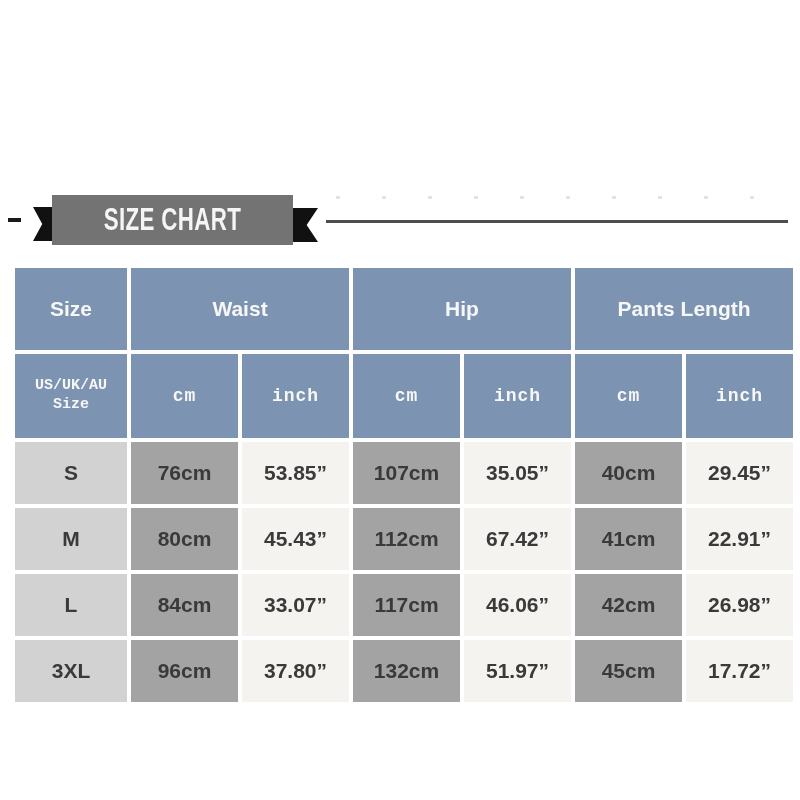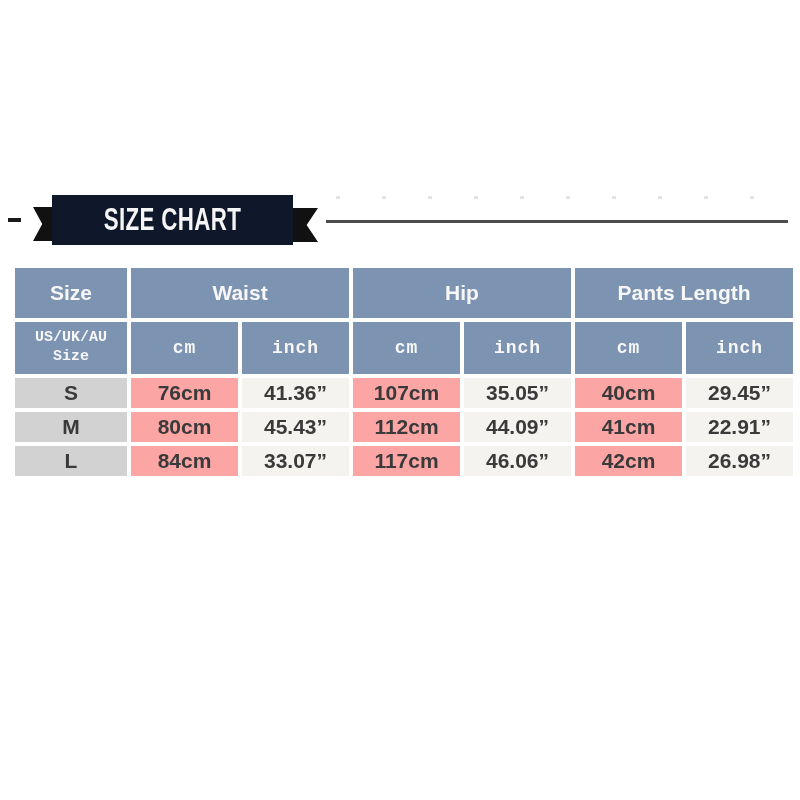--- a/index.html
+++ b/index.html
@@ -16,21 +16,21 @@
   .left-dash {
     position: absolute;
     left: 8px; top: 218px;
     width: 13px; height: 4px;
     background: #1a1a1a;
   }
   .ribbon-rect {
     position: absolute;
     left: 52px; top: 195px;
     width: 241px; height: 50px;
-    background: #0f172a;
+    background: #737373;
     display: flex;
     align-items: center;
     justify-content: center;
   }
   .ribbon-tail {
     position: absolute;
     background: #111111;
   }
   .ribbon-tail.left {
     left: 33px; top: 207px;
@@ -67,21 +67,21 @@
   
   table.size-table {
     position: absolute;
     left: 11px; top: 264px;
     width: 786px;
     border-collapse: separate;
     border-spacing: 4px;
     table-layout: fixed;
   }
   .size-table th, .size-table td {
-    padding: 0;
+    padding: 16px;
     text-align: center;
     vertical-align: middle;
   }
   .hdr {
     background: #7c93b1;
     color: #f7f7f7;
   }
   .group-row th { height: 50px; font-size: 21px; font-weight: bold; }
   .unit-row th { height: 52px; }
   .unit-label {
@@ -92,21 +92,21 @@
   }
   .size-hdr-line {
     display: block;
     font-family: "Liberation Mono", monospace;
     font-weight: bold;
     font-size: 15px;
     line-height: 1.25;
   }
   .data-row td { height: 30px; font-size: 21px; font-weight: bold; color: #3a3a3a; }
   td.size-col  { background: #d2d2d2; }
-  td.cm-col    { background: #fca5a5; }
+  td.cm-col    { background: #a3a3a3; }
   td.inch-col  { background: #f4f3f0; }
 </style>
 </head>
 <body>
 
 <div class="canvas">
 
   <div class="left-dash"></div>
   <div class="ribbon-tail left"></div>
   <div class="ribbon-tail right"></div>
@@ -144,45 +144,54 @@
       <th class="hdr"><span class="unit-label">inch</span></th>
       <th class="hdr"><span class="unit-label">cm</span></th>
       <th class="hdr"><span class="unit-label">inch</span></th>
       <th class="hdr"><span class="unit-label">cm</span></th>
       <th class="hdr"><span class="unit-label">inch</span></th>
     </tr>
 
     <tr class="data-row">
       <td class="size-col">S</td>
       <td class="cm-col">76cm</td>
-      <td class="inch-col">41.36”</td>
+      <td class="inch-col">53.85”</td>
       <td class="cm-col">107cm</td>
       <td class="inch-col">35.05”</td>
       <td class="cm-col">40cm</td>
       <td class="inch-col">29.45”</td>
     </tr>
 
     <tr class="data-row">
       <td class="size-col">M</td>
       <td class="cm-col">80cm</td>
       <td class="inch-col">45.43”</td>
       <td class="cm-col">112cm</td>
-      <td class="inch-col">44.09”</td>
+      <td class="inch-col">67.42”</td>
       <td class="cm-col">41cm</td>
       <td class="inch-col">22.91”</td>
     </tr>
 
     <tr class="data-row">
       <td class="size-col">L</td>
       <td class="cm-col">84cm</td>
       <td class="inch-col">33.07”</td>
       <td class="cm-col">117cm</td>
       <td class="inch-col">46.06”</td>
       <td class="cm-col">42cm</td>
       <td class="inch-col">26.98”</td>
     </tr>
 
 
 
+    <tr class="data-row">
+      <td class="size-col">3XL</td>
+      <td class="cm-col">96cm</td>
+      <td class="inch-col">37.80”</td>
+      <td class="cm-col">132cm</td>
+      <td class="inch-col">51.97”</td>
+      <td class="cm-col">45cm</td>
+      <td class="inch-col">17.72”</td>
+    </tr>
   </tbody>
     </table>
 
 </div>
 
 </body></html>

